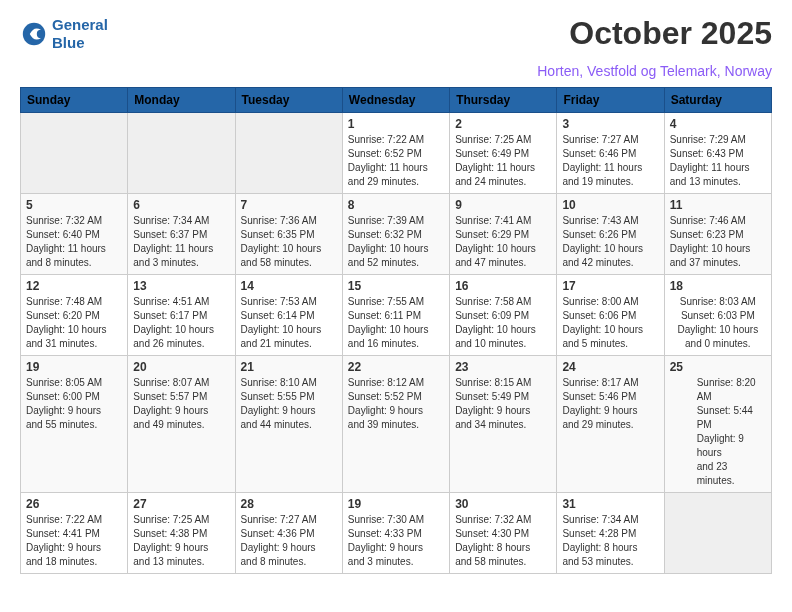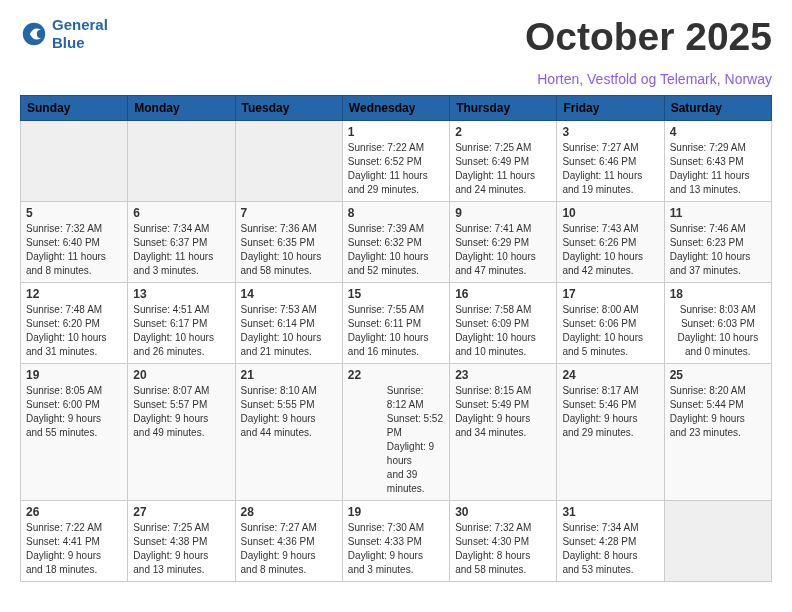--- a/index.html
+++ b/index.html
@@ -37,21 +37,21 @@
     }
     .logo-icon {
       width: 28px;
       height: 28px;
       margin-right: 2px;
     }
     .title-block {
       text-align: right;
     }
     .title-block h1 {
-      font-size: 39px;
+      font-size: 32px;
       font-weight: bold;
       color: #333;
       line-height: 1.1;
     }
     .title-block h2 {
       font-size: 14px;
       color: #8b5cf6;
       font-weight: normal;
       margin-top: 12px;
     }
@@ -286,42 +286,42 @@
           </td>
           <td>
             <span class="day-num">21</span>
             <div class="day-info" style="white-space: pre-line;">Sunrise: 8:10 AM
 Sunset: 5:55 PM
 Daylight: 9 hours
 and 44 minutes.</div>
           </td>
           <td>
             <span class="day-num">22</span>
-            <div class="day-info" style="white-space: pre-line; margin-left: 39px;">Sunrise: 8:12 AM
+            <div class="day-info" style="white-space: pre-line;">Sunrise: 8:12 AM
 Sunset: 5:52 PM
 Daylight: 9 hours
 and 39 minutes.</div>
           </td>
           <td>
             <span class="day-num">23</span>
             <div class="day-info" style="white-space: pre-line;">Sunrise: 8:15 AM
 Sunset: 5:49 PM
 Daylight: 9 hours
 and 34 minutes.</div>
           </td>
           <td>
             <span class="day-num">24</span>
             <div class="day-info" style="white-space: pre-line;">Sunrise: 8:17 AM
 Sunset: 5:46 PM
 Daylight: 9 hours
 and 29 minutes.</div>
           </td>
           <td>
             <span class="day-num">25</span>
-            <div class="day-info" style="white-space: pre-line;">Sunrise: 8:20 AM
+            <div class="day-info" style="white-space: pre-line; margin-left: 27px;">Sunrise: 8:20 AM
 Sunset: 5:44 PM
 Daylight: 9 hours
 and 23 minutes.</div>
           </td>
         </tr>
         <tr class="row-odd">
           <td>
             <span class="day-num">26</span>
             <div class="day-info" style="white-space: pre-line;">Sunrise: 7:22 AM
 Sunset: 4:41 PM

